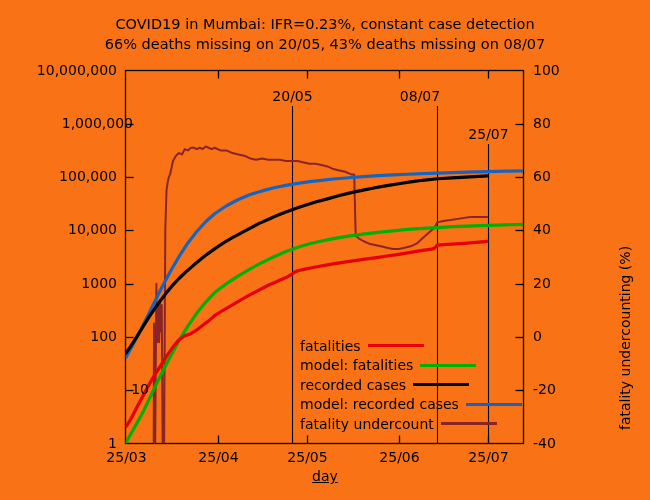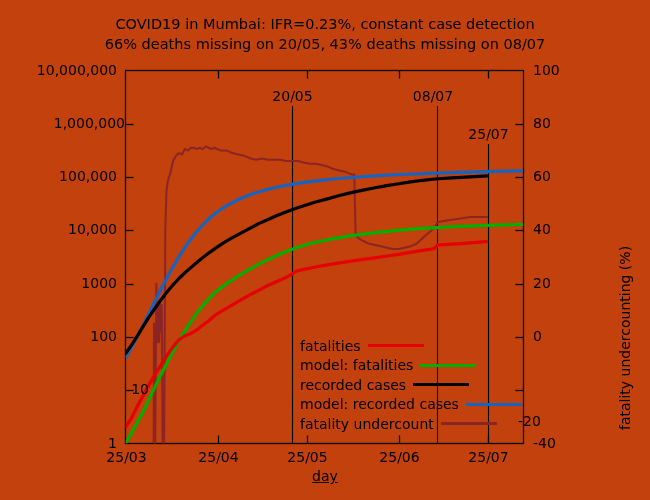--- a/index.html
+++ b/index.html
@@ -11,21 +11,21 @@
     width: 650px;
     height: 500px;
     font-family: "DejaVu Sans", sans-serif;
     color: #000000;
     overflow: hidden;
   }
   #figure {
     position: relative;
     width: 650px;
     height: 500px;
-    background: #c2410c;
+    background: #f97316;
   }
   #plot-svg {
     position: absolute;
     left: 0;
     top: 0;
     width: 650px;
     height: 500px;
   }
   .title-block {
     position: absolute;
@@ -147,48 +147,48 @@
         <path d="M153.72 443.50 L154.01 323.61 L154.31 443.50 L155.20 443.50 L156.39 283.64 L156.98 342.26 L158.17 304.96 L159.06 342.26 L159.95 299.63 L160.84 331.60 L161.74 304.96 L162.63 443.50 L164.11 443.50 L165.30 230.36 L166.49 190.39 L167.68 182.40 L168.86 177.07 L170.05 174.41 L173.02 161.09 L175.99 155.76 L178.96 153.09 L181.93 154.43 L184.90 149.10 L187.87 150.43 L190.84 147.76 L193.81 147.76 L196.78 149.10 L199.75 147.76 L202.72 149.10 L205.69 146.43 L208.66 147.76 L211.63 149.10 L214.60 147.76 L220.54 150.43 L226.49 150.43 L232.43 153.09 L238.37 154.43 L244.31 155.76 L250.25 158.42 L256.19 159.75 L262.13 158.42 L268.07 159.75 L274.01 159.75 L279.95 159.75 L285.89 161.09 L291.83 161.09 L297.77 161.09 L303.71 162.42 L309.65 163.75 L315.59 163.75 L321.53 165.08 L327.47 166.41 L333.41 169.08 L339.35 170.41 L345.29 171.74 L348.26 173.07 L351.23 174.41 L354.20 174.41 L355.69 235.69 L358.66 238.35 L363.11 241.01 L369.05 243.68 L374.99 245.01 L380.93 246.34 L386.87 247.67 L392.81 249.01 L398.75 249.01 L404.69 247.67 L410.63 246.34 L416.57 243.68 L422.51 238.35 L428.46 233.02 L434.40 227.69 L437.37 222.36 L443.31 221.03 L452.22 219.70 L461.13 218.37 L470.04 217.04 L478.95 217.04 L487.86 217.04" fill="none" stroke="#8b2525" stroke-width="2" stroke-linejoin="round" stroke-linecap="butt"></path>
         <path d="M125.50 358.13 L134.41 342.09 L143.32 324.65 L152.23 306.65 L161.14 288.81 L170.05 272.05 L178.96 256.73 L187.87 242.96 L196.78 231.54 L205.69 221.76 L214.60 213.75 L226.49 205.72 L238.37 199.46 L250.25 194.54 L262.13 190.91 L274.01 187.76 L285.89 185.33 L297.77 183.42 L309.65 181.66 L321.53 180.29 L333.41 179.00 L348.26 177.78 L363.11 176.61 L377.96 175.72 L392.81 174.87 L407.66 174.24 L422.51 173.64 L437.37 173.05 L452.22 172.56 L467.07 172.09 L487.86 171.54 L505.68 171.18 L523.50 170.82" fill="none" stroke="#1565c0" stroke-width="3.2" stroke-linejoin="round" stroke-linecap="butt"></path>
         <path d="M125.50 353.91 L131.44 345.18 L137.38 335.80 L143.32 326.05 L149.26 316.67 L155.20 307.94 L161.14 299.68 L167.08 291.90 L173.02 284.83 L178.96 278.48 L184.90 272.77 L190.84 267.60 L196.78 262.44 L205.69 255.32 L214.60 248.84 L223.51 242.96 L232.43 237.64 L241.34 232.80 L250.25 228.15 L259.16 223.41 L268.07 219.48 L276.98 215.50 L285.89 212.11 L294.80 208.69 L303.71 205.72 L315.59 202.04 L327.47 198.86 L339.35 195.55 L351.23 192.65 L363.11 190.08 L374.99 187.76 L386.87 185.66 L398.75 183.73 L410.63 181.95 L422.51 180.29 L437.37 178.75 L452.22 177.78 L470.04 176.84 L487.86 175.94" fill="none" stroke="#000000" stroke-width="3.2" stroke-linejoin="round" stroke-linecap="butt"></path>
         <path d="M125.50 443.50 L134.41 427.46 L143.32 411.42 L152.23 392.65 L161.14 374.17 L170.05 357.00 L178.96 340.69 L187.87 326.05 L196.78 313.10 L205.69 302.12 L214.60 292.57 L226.49 283.64 L238.37 275.86 L250.25 268.79 L262.13 262.44 L274.01 256.73 L285.89 251.56 L297.77 247.34 L309.65 243.78 L321.53 241.05 L333.41 238.61 L348.26 236.11 L363.11 234.12 L377.96 232.29 L392.81 230.82 L407.66 229.45 L422.51 228.36 L437.37 227.53 L452.22 226.72 L467.07 226.14 L487.86 225.38 L505.68 224.83 L523.50 224.37" fill="none" stroke="#00b000" stroke-width="3.2" stroke-linejoin="round" stroke-linecap="butt"></path>
         <path d="M125.50 427.46 L131.44 418.08 L137.38 406.25 L143.32 395.38 L149.26 384.14 L155.20 374.17 L161.14 364.79 L167.08 355.41 L173.02 346.90 L178.96 339.89 L184.90 335.80 L190.84 333.69 L196.78 329.98 L202.72 325.34 L208.66 320.89 L214.60 315.72 L223.51 310.01 L232.43 304.85 L241.34 299.68 L250.25 294.71 L259.16 289.99 L268.07 285.32 L276.98 281.44 L285.89 277.57 L288.86 275.86 L291.83 274.26 L294.80 272.05 L297.77 270.69 L303.71 269.41 L315.59 267.03 L327.47 264.88 L339.35 262.91 L351.23 261.09 L363.11 259.41 L374.99 257.84 L386.87 256.01 L398.75 254.32 L410.63 252.45 L422.51 250.43 L431.43 249.09 L434.40 248.33 L437.37 245.05 L440.34 244.83 L452.22 244.19 L464.10 243.37 L475.98 242.37 L487.86 241.42" fill="none" stroke="#e60000" stroke-width="3.2" stroke-linejoin="round" stroke-linecap="butt"></path>
       </g>
   </svg>
 
   <div id="ylabels">
       <div class="ytick-label" style="left: 0px; width: 117px; top: 61.5px;">10,000,000</div>
-      <div class="ytick-label" style="left: 8px; width: 117px; top: 114.5px;">1,000,000</div>
+      <div class="ytick-label" style="left: 16px; width: 117px; top: 114.5px;">1,000,000</div>
       <div class="ytick-label" style="left: 0px; width: 117px; top: 167.5px;">100,000</div>
       <div class="ytick-label" style="left: 0px; width: 117px; top: 220.5px;">10,000</div>
       <div class="ytick-label" style="left: 0px; width: 117px; top: 274.5px;">1000</div>
       <div class="ytick-label" style="left: 0px; width: 117px; top: 327.5px;">100</div>
       <div class="ytick-label" style="left: 0px; width: 117px; top: 380.5px; padding-left: 32px;">10</div>
       <div class="ytick-label" style="left: 0px; width: 117px; top: 434.5px;">1</div>
     </div>
   <div id="y2labels">
       <div class="y2tick-label" style="left: 533px; top: 61.5px;">100</div>
       <div class="y2tick-label" style="left: 533px; top: 114.5px;">80</div>
       <div class="y2tick-label" style="left: 533px; top: 167.5px;">60</div>
       <div class="y2tick-label" style="left: 533px; top: 220.5px;">40</div>
       <div class="y2tick-label" style="left: 533px; top: 274.5px;">20</div>
       <div class="y2tick-label" style="left: 533px; top: 327.5px;">0</div>
-      <div class="y2tick-label" style="left: 518px; top: 380.5px; margin-top: 32px;">-20</div>
+      <div class="y2tick-label" style="left: 533px; top: 380.5px;">-20</div>
       <div class="y2tick-label" style="left: 533px; top: 434.5px;">-40</div>
     </div>
   <div id="xlabels">
       <div class="xtick-label" style="left: 81.5px; width: 90px; top: 449px;">25/03</div>
       <div class="xtick-label" style="left: 173.5px; width: 90px; top: 449px;">25/04</div>
       <div class="xtick-label" style="left: 262.5px; width: 90px; top: 449px;">25/05</div>
       <div class="xtick-label" style="left: 354.5px; width: 90px; top: 449px;">25/06</div>
       <div class="xtick-label" style="left: 443.5px; width: 90px; top: 449px;">25/07</div>
     </div>
   <div id="vlabels">
       <div class="vline-label" style="left: 247.5px; width: 90px; top: 88px;">20/05</div>
-      <div class="vline-label" style="left: 388px; width: 90px; top: 88px;">08/07</div>
+      <div class="vline-label" style="left: 375px; width: 90px; top: 88px;">08/07</div>
       <div class="vline-label" style="left: 443.5px; width: 90px; top: 126px;">25/07</div>
     </div>
 
   <div class="axis-label-x" style="top:468px;">day</div>
   <div class="axis-label-y2" id="y2-title" style="left:617px; top:430px;">fatality undercounting (%)</div>
 
   <div class="legend">
     <div class="legend-row">
       <span class="legend-text">fatalities</span>
       <span class="legend-swatch" style="background:#e60000"></span>

